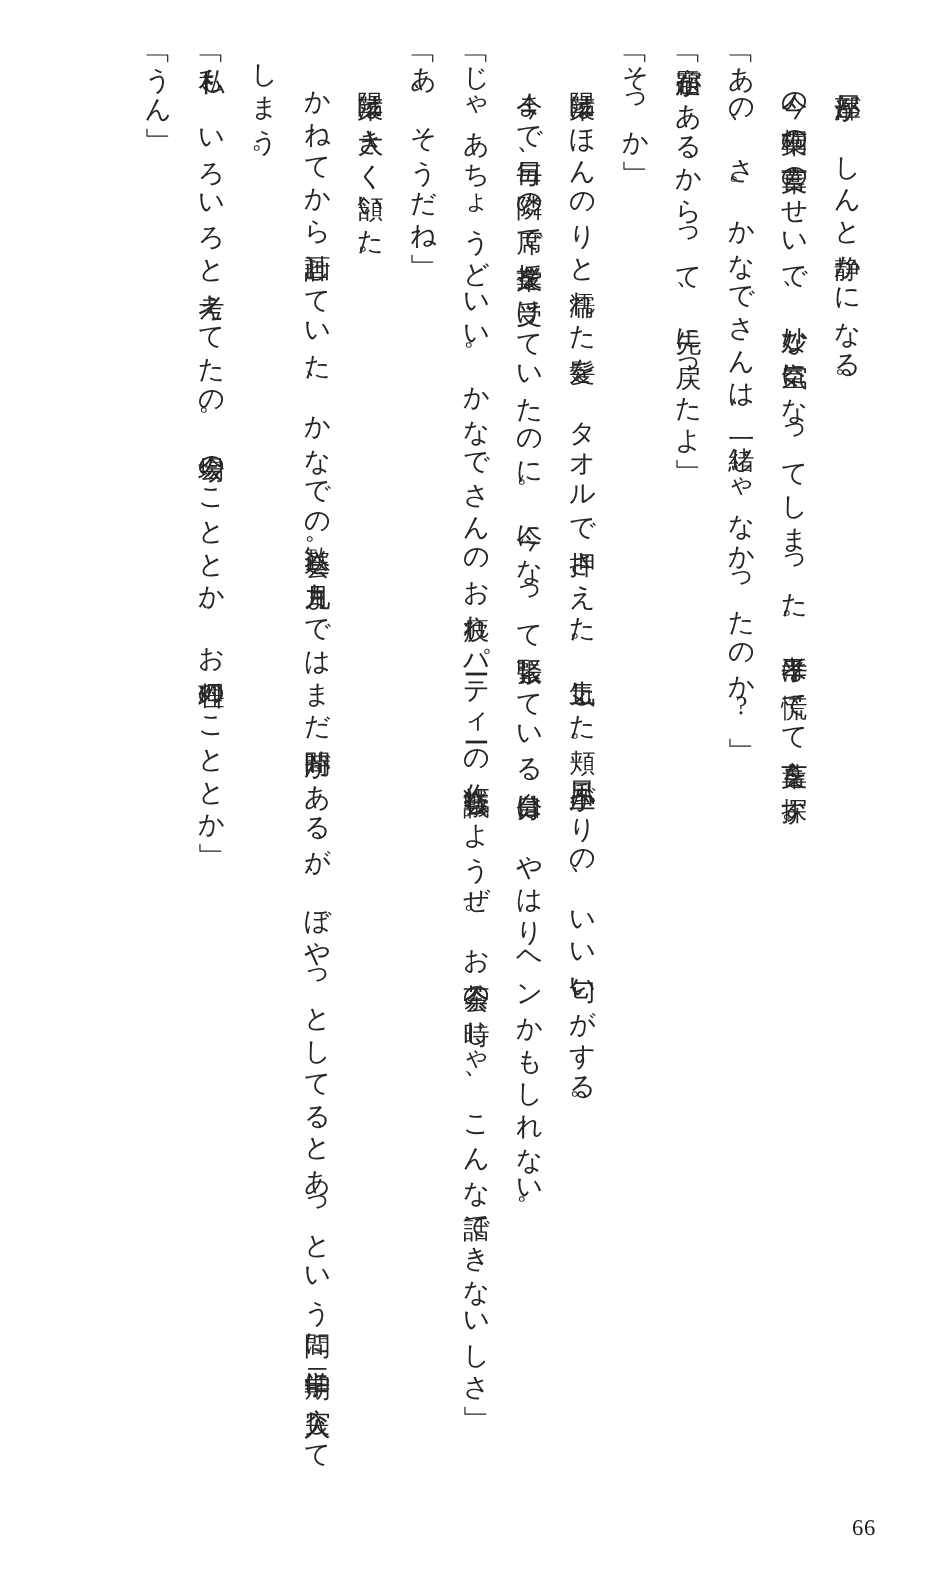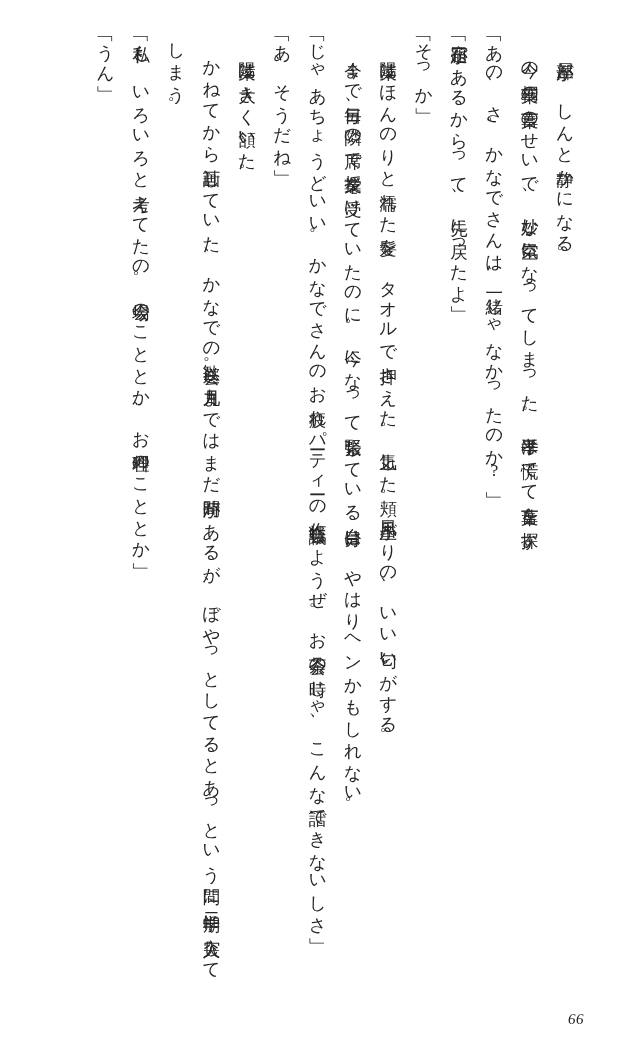--- a/index.html
+++ b/index.html
@@ -48,21 +48,20 @@
     text-indent: 1em;
   }
   .page-number {
     position: absolute;
     right: 36px;
     bottom: 22px;
     font-size: 15px;
     font-family: "Liberation Serif", "DejaVu Serif", serif;
     color: #1a1a1a;
     letter-spacing: 0.5px;
-    font-style: italic;
   }
 </style>
 </head>
 <body>
 
 <div class="page">
 
   <div class="text-block">
     <p class="indent">部屋が、しんと静かになる。</p>
     <p class="indent">今の桐葉の言葉のせいで、妙な空気になってしまった。孝平は慌てて言葉を探す。</p>

